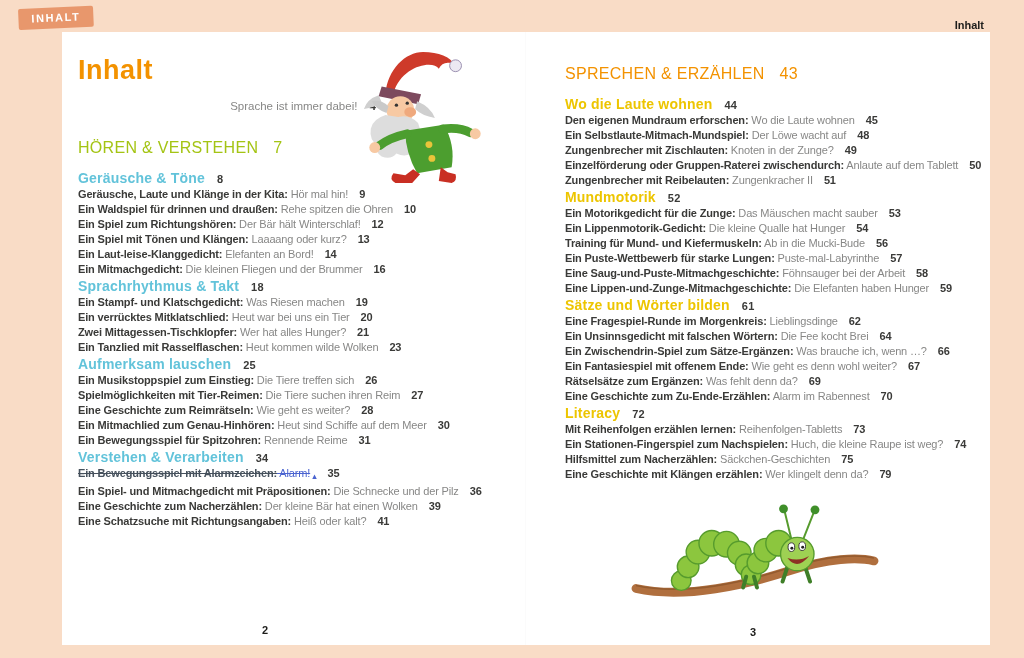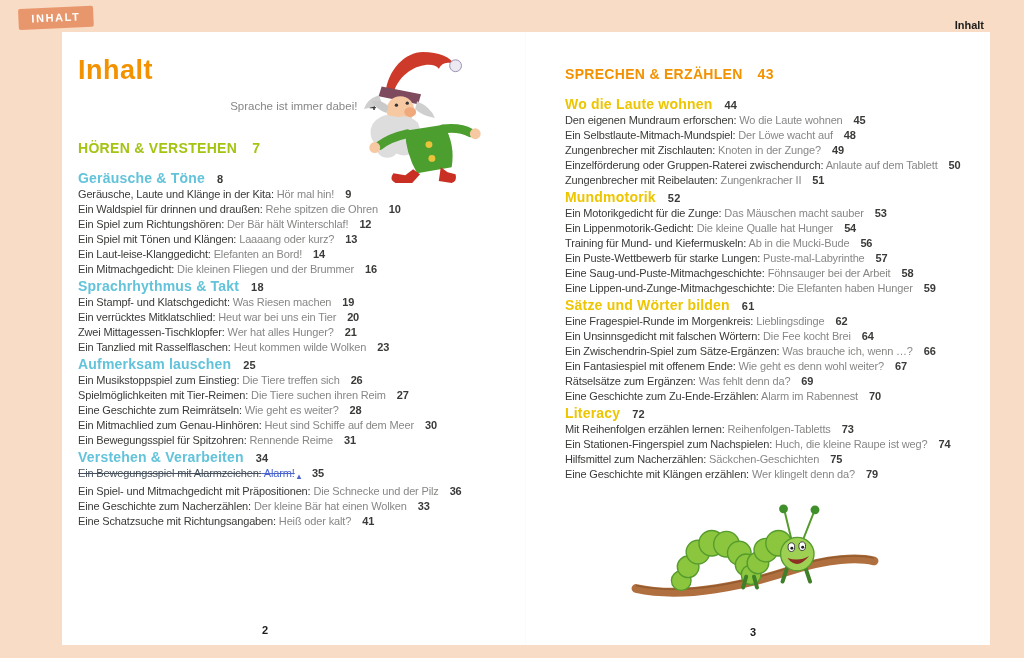--- a/index.html
+++ b/index.html
@@ -27,30 +27,30 @@
   }
   .col{position:absolute;white-space:nowrap;}
   .col-left{left:78px;top:56px;width:450px;}
   .col-right{left:565px;top:64px;width:430px;}
   .book-title{
     font-size:27px;font-weight:bold;color:var(--accent-orange,#f39200);
     letter-spacing:0.5px;line-height:28px;margin-bottom:14px;
   }
   .intro{font-size:11.5px;color:var(--text-gray,#878786);line-height:16px;margin-bottom:24px;text-align:center;}
   .intro .pg{margin-left:12px;}
-  .section{font-size:14px;font-weight:bold;letter-spacing:0.3px;line-height:20px;margin-bottom:13px;}
+  .section{font-size:16px;font-weight:normal;letter-spacing:0.3px;line-height:20px;margin-bottom:13px;}
   .section.green{color:var(--accent-green,#a4c414);}
   .section.orange{color:var(--accent-orange,#f39200);}
   .section .num{margin-left:15px;}
   .group-title{font-size:14px;font-weight:bold;line-height:15px;margin-top:2px;letter-spacing:0.2px;}
   .group-title.blue{color:var(--accent-blue,#62c3da);}
   .group-title.yellow{color:var(--accent-yellow,#edc500);}
   .group-title .gpg{color:var(--text-dark,#3a3a38);font-size:11px;margin-left:12px;}
   .entry{font-size:11px;line-height:15px;letter-spacing:-0.15px;}
-  .entry .b{font-weight:normal;color:var(--text-dark,#3a3a38);}
+  .entry .b{font-weight:bold;color:var(--text-dark,#3a3a38);}
   .entry .r{color:var(--text-gray,#878786);}
   .entry .pg{font-weight:bold;color:var(--text-dark,#3a3a38);margin-left:11px;}
   .entry.struck .b{text-decoration:line-through;color:#45505c;}
   .entry.struck .r{text-decoration:line-through;color:var(--edit-blue,#4a63d0);}
   .caret-mark{color:var(--edit-blue,#4a63d0);font-size:9px;margin-left:2px;vertical-align:-2px;}
   .folio{position:absolute;font-size:11px;font-weight:bold;color:#1d1d1b;}
   .folio-left{left:262px;top:624px;}
   .folio-right{left:750px;top:626px;}
   .illu{position:absolute;}
   .illu-gnome{left:356px;top:42px;width:138px;height:148px;}
@@ -91,21 +91,21 @@
       <div class="entry"><span class="b">Ein Tanzlied mit Rasselflaschen:</span><span class="r"> Heut kommen wilde Wolken</span><span class="pg">23</span></div>
       <div class="group-title blue"><span>Aufmerksam lauschen</span><span class="gpg">25</span></div>
       <div class="entry"><span class="b">Ein Musikstoppspiel zum Einstieg:</span><span class="r"> Die Tiere treffen sich</span><span class="pg">26</span></div>
       <div class="entry"><span class="b">Spielmöglichkeiten mit Tier-Reimen:</span><span class="r"> Die Tiere suchen ihren Reim</span><span class="pg">27</span></div>
       <div class="entry"><span class="b">Eine Geschichte zum Reimrätseln:</span><span class="r"> Wie geht es weiter?</span><span class="pg">28</span></div>
       <div class="entry"><span class="b">Ein Mitmachlied zum Genau-Hinhören:</span><span class="r"> Heut sind Schiffe auf dem Meer</span><span class="pg">30</span></div>
       <div class="entry"><span class="b">Ein Bewegungsspiel für Spitzohren:</span><span class="r"> Rennende Reime</span><span class="pg">31</span></div>
       <div class="group-title blue"><span>Verstehen &amp; Verarbeiten</span><span class="gpg">34</span></div>
       <div class="entry struck"><span class="b">Ein Bewegungsspiel mit Alarmzeichen:</span><span class="r"> Alarm!</span><span class="caret-mark">▴</span><span class="pg">35</span></div>
       <div class="entry"><span class="b">Ein Spiel- und Mitmachgedicht mit Präpositionen:</span><span class="r"> Die Schnecke und der Pilz</span><span class="pg">36</span></div>
-      <div class="entry"><span class="b">Eine Geschichte zum Nacherzählen:</span><span class="r"> Der kleine Bär hat einen Wolken</span><span class="pg">33</span></div>
+      <div class="entry"><span class="b">Eine Geschichte zum Nacherzählen:</span><span class="r"> Der kleine Bär hat einen Wolken</span><span class="pg">39</span></div>
       <div class="entry"><span class="b">Eine Schatzsuche mit Richtungsangaben:</span><span class="r"> Heiß oder kalt?</span><span class="pg">41</span></div>
     </div>
 </div>
 
 <svg class="illu illu-gnome" viewBox="0 0 140 150" aria-hidden="true">
   <path d="M30,52 C32,28 50,10 68,10 C84,10 96,15 100,23 C93,19 87,21 84,27 C78,18 46,24 38,52 Z" fill="#ce3a2a"></path>
   <circle cx="101" cy="24" r="6" fill="#ece9f2" stroke="#9a8fb0" stroke-width="1"></circle>
   <path d="M26,45 L66,53 L63,63 L23,55 Z" fill="#7d4a5e"></path>
   <path d="M23,54 Q11,58 8,68 Q19,66 26,61 Z" fill="#cfcfcf"></path>
   <path d="M62,60 Q76,66 80,77 Q67,75 60,68 Z" fill="#cfcfcf"></path>

